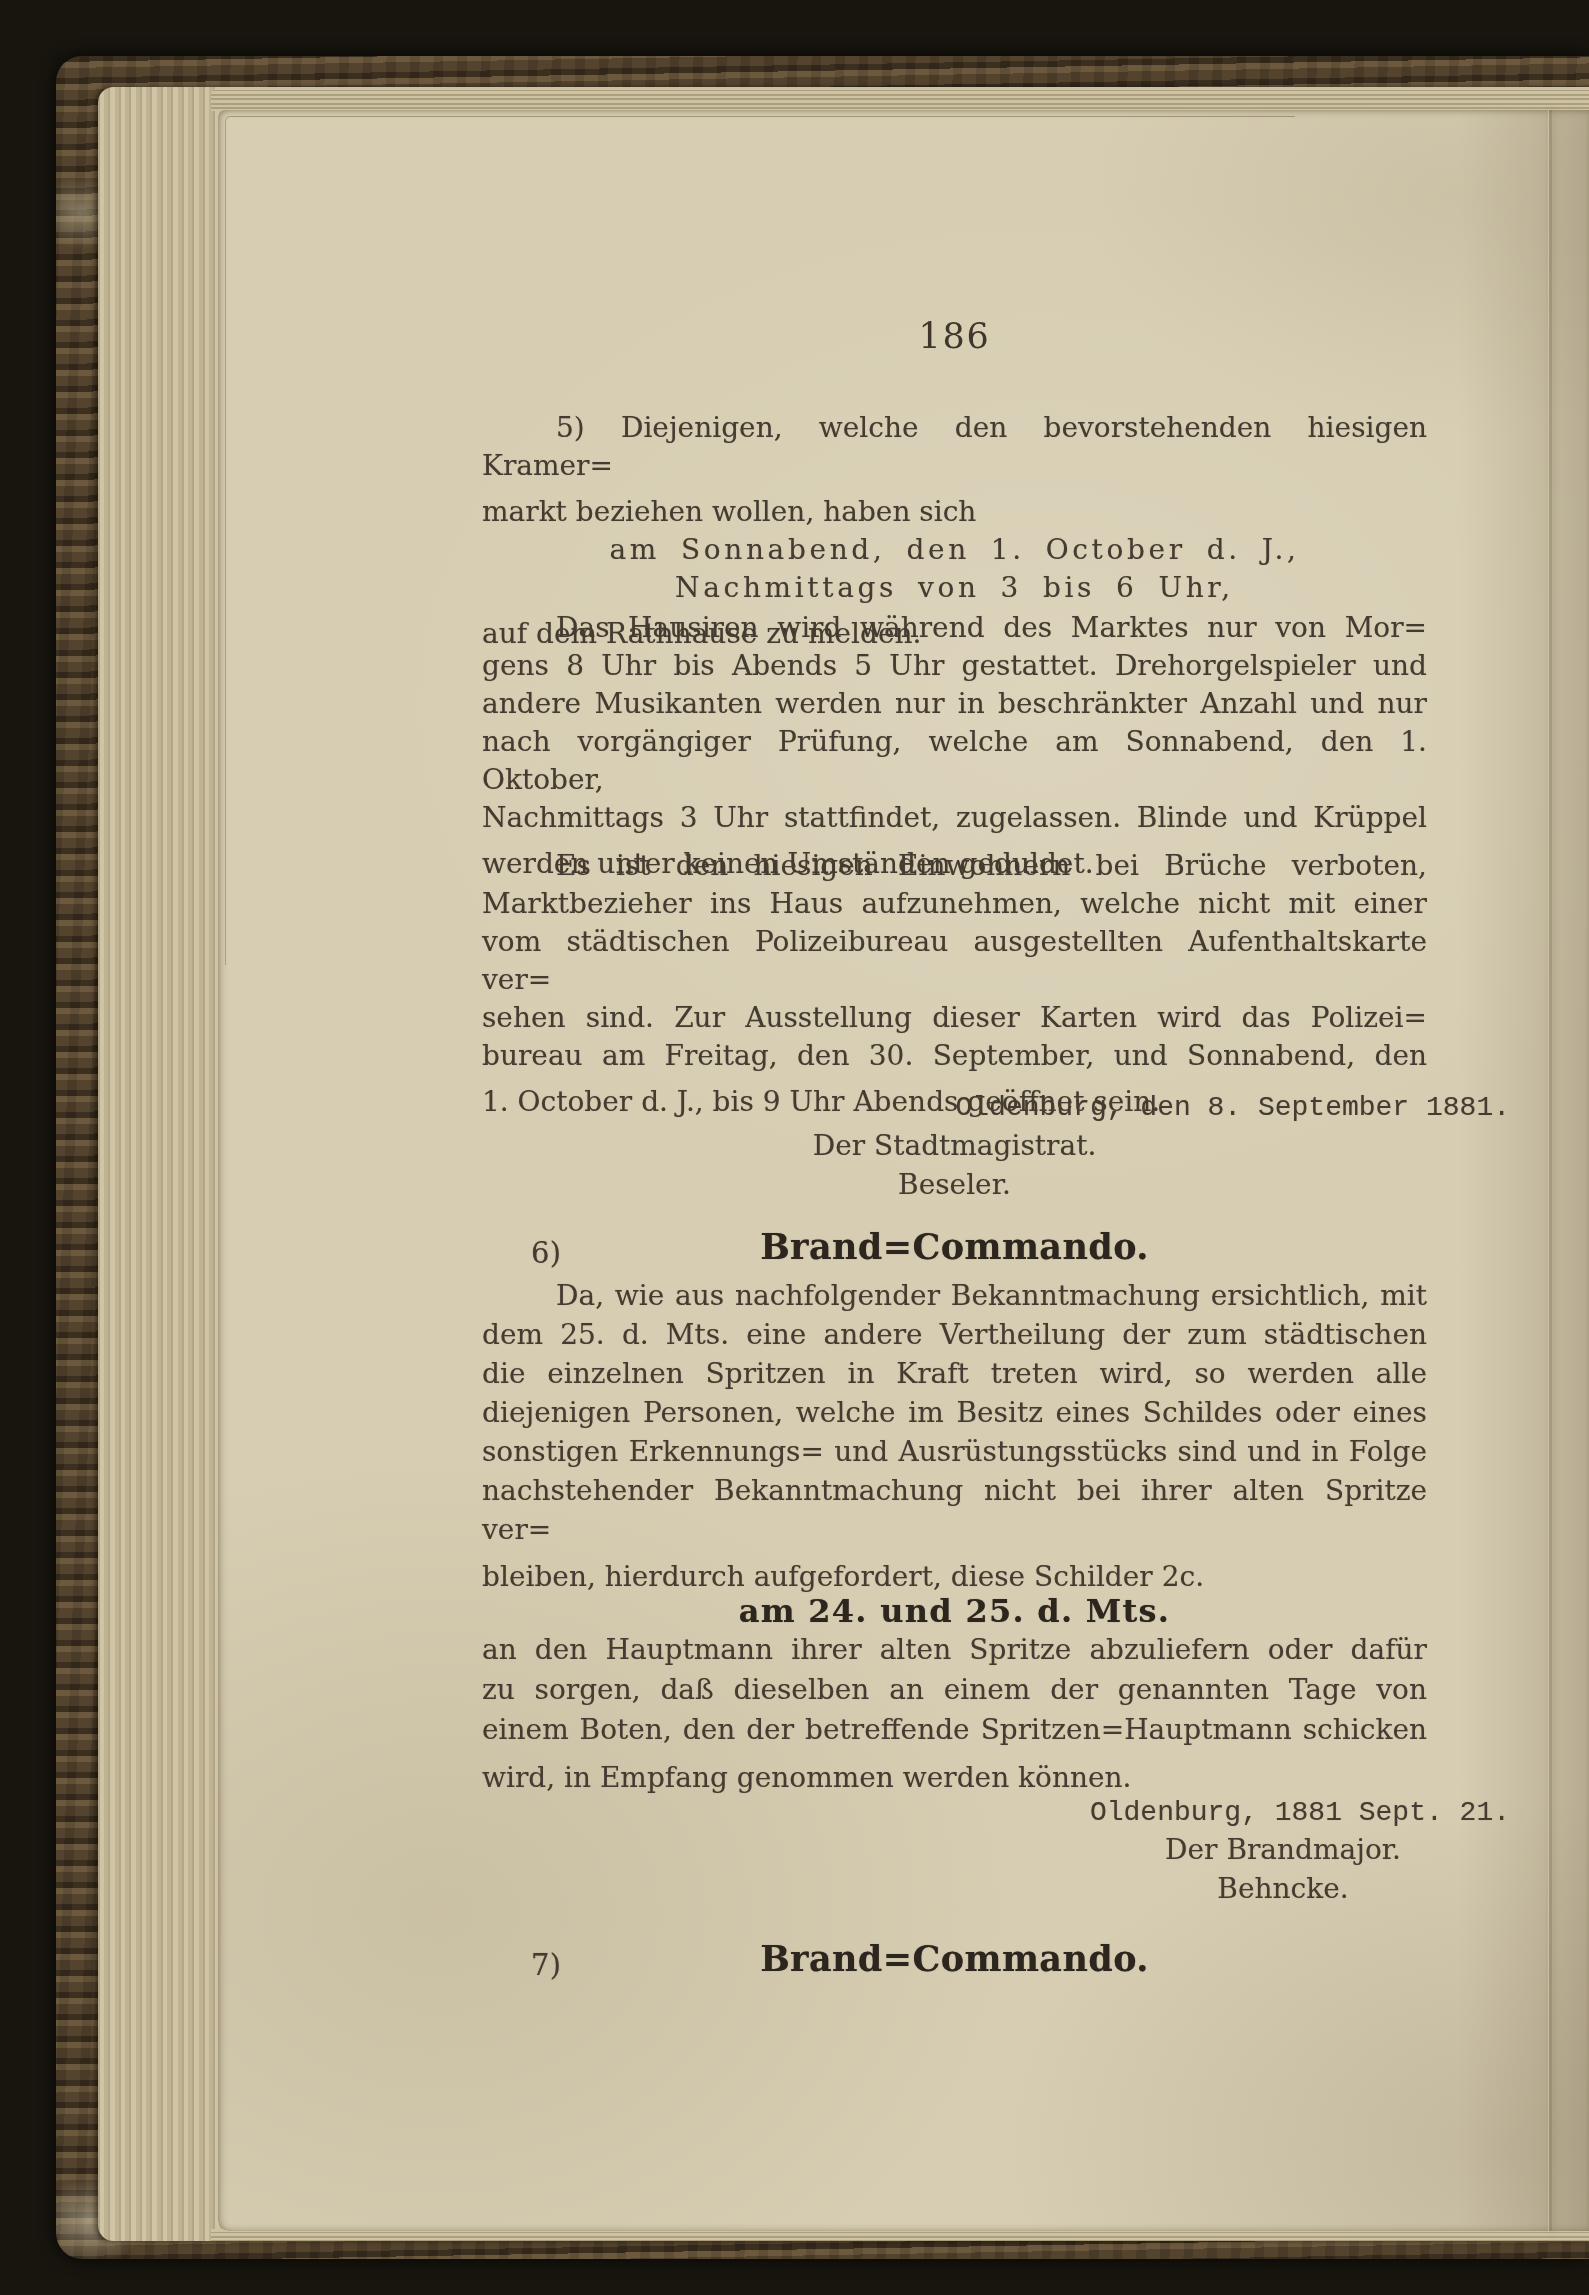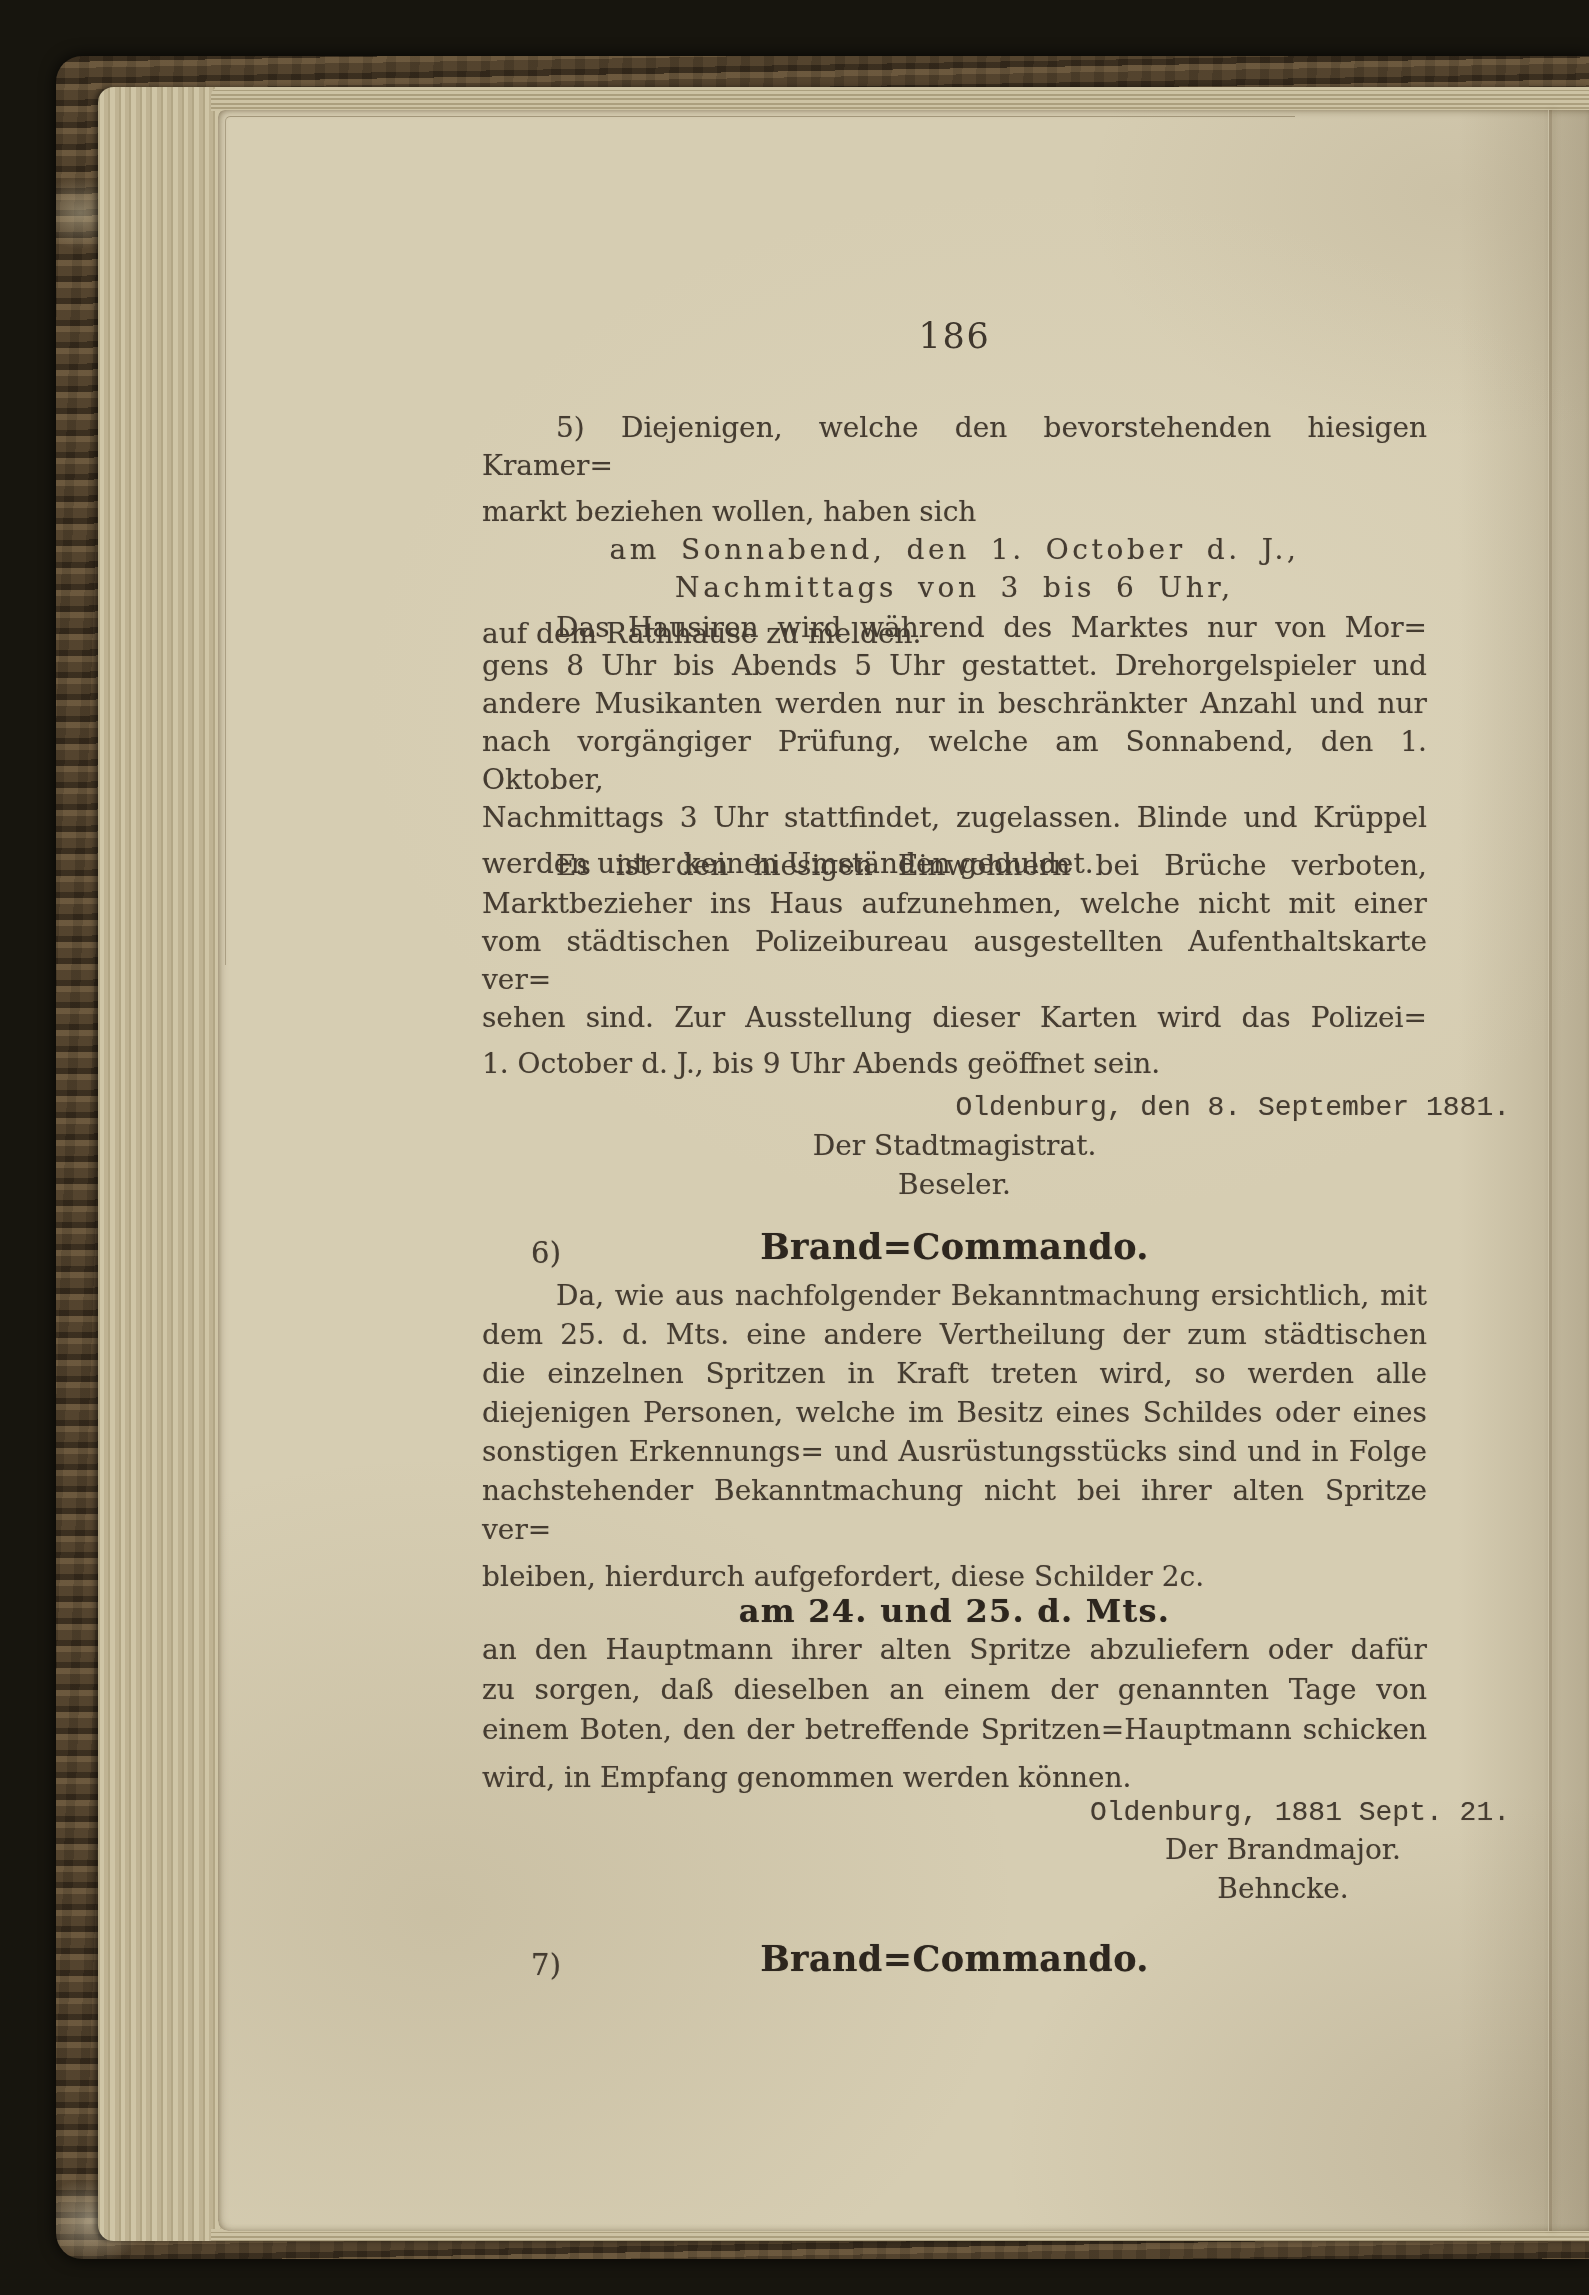--- a/index.html
+++ b/index.html
@@ -116,20 +116,21 @@
       <div class="bl jl">nach vorgängiger Prüfung, welche am Sonnabend, den 1. Oktober,</div>
       <div class="bl jl">Nachmittags 3 Uhr stattfindet, zugelassen. Blinde und Krüppel</div>
       <div class="bl left">werden unter keinen Umständen geduldet.</div>
     </div>
 
     <div class="tb" style="top:737px">
       <div class="bl jl ind">Es ist den hiesigen Einwohnern bei Brüche verboten,</div>
       <div class="bl jl">Marktbezieher ins Haus aufzunehmen, welche nicht mit einer</div>
       <div class="bl jl">vom städtischen Polizeibureau ausgestellten Aufenthaltskarte ver=</div>
       <div class="bl jl">sehen sind. Zur Ausstellung dieser Karten wird das Polizei=</div>
+      <div class="bl jl">bureau am Freitag, den 30. September, und Sonnabend, den</div>
       <div class="bl left">1. October d. J., bis 9 Uhr Abends geöffnet sein.</div>
     </div>
 
     <div class="tb dateline" style="top:977px">Oldenburg, den 8. September 1881.</div>
     <div class="tb sigline" style="top:1016px">Der Stadtmagistrat.</div>
     <div class="tb sigline" style="top:1055px">Beseler.</div>
 
     <div class="tb heading" style="top:1114px">
       <span class="item-marker">6)</span>
       <span>Brand=Commando.</span>

